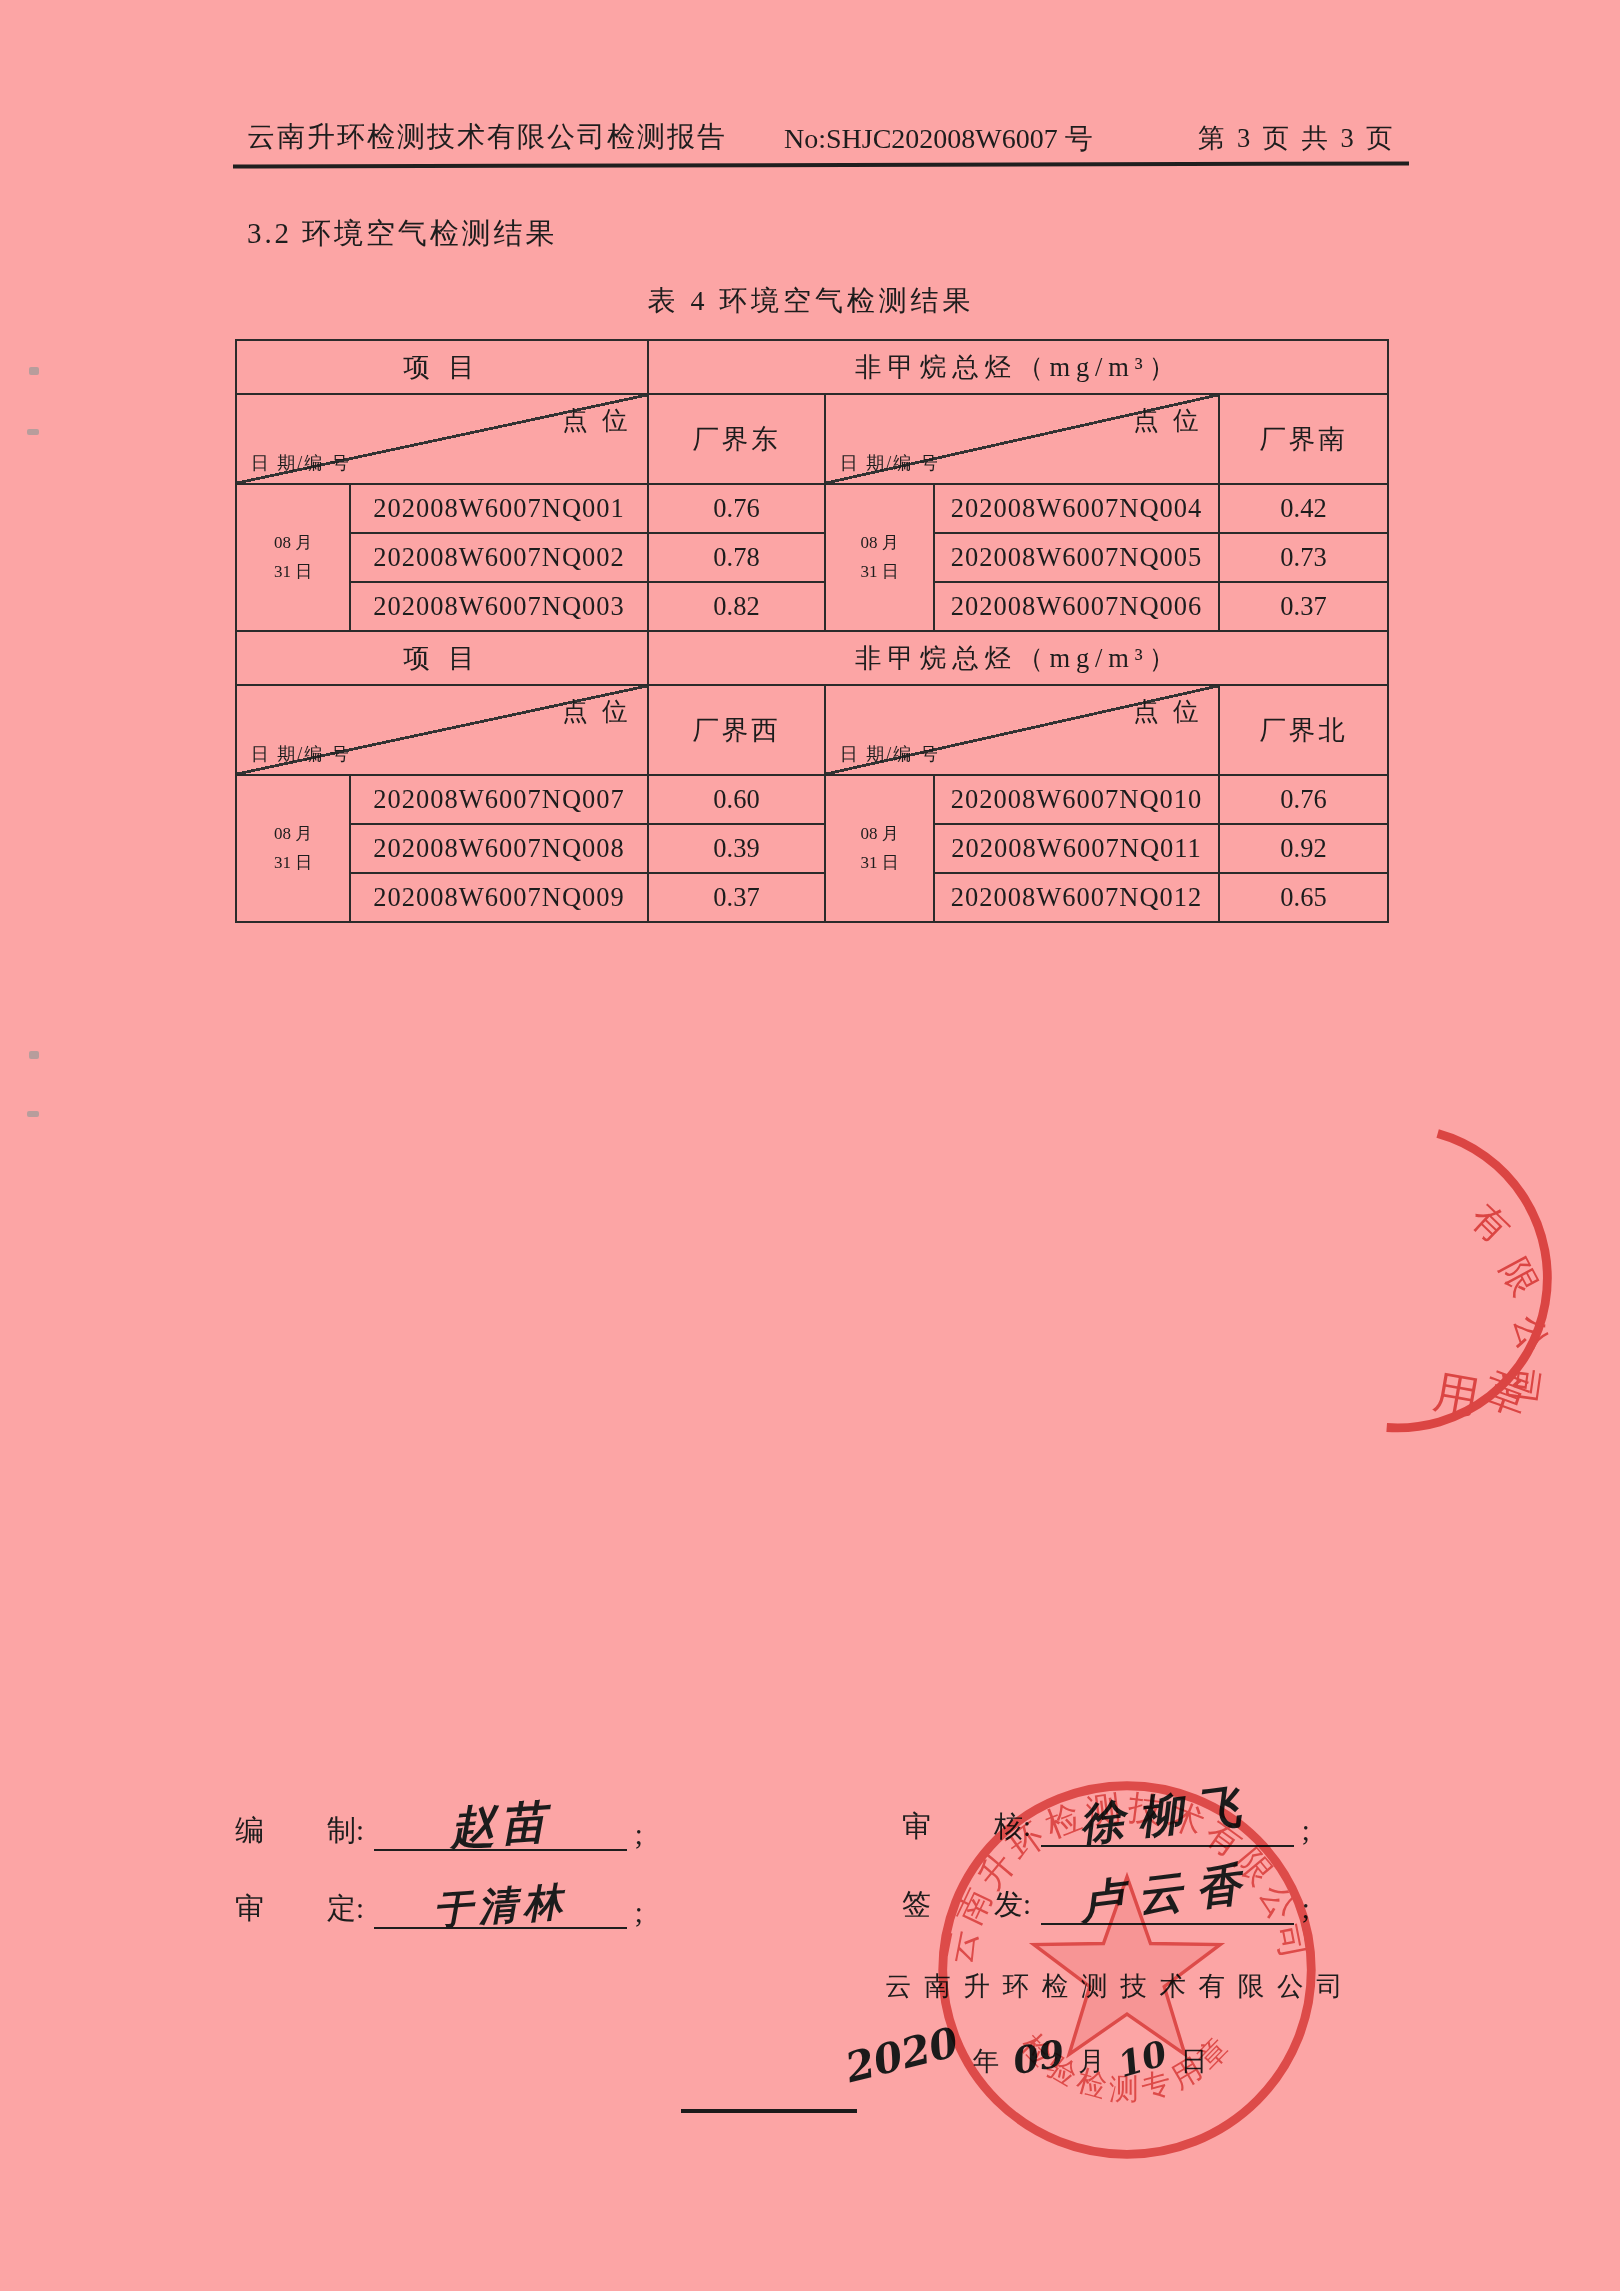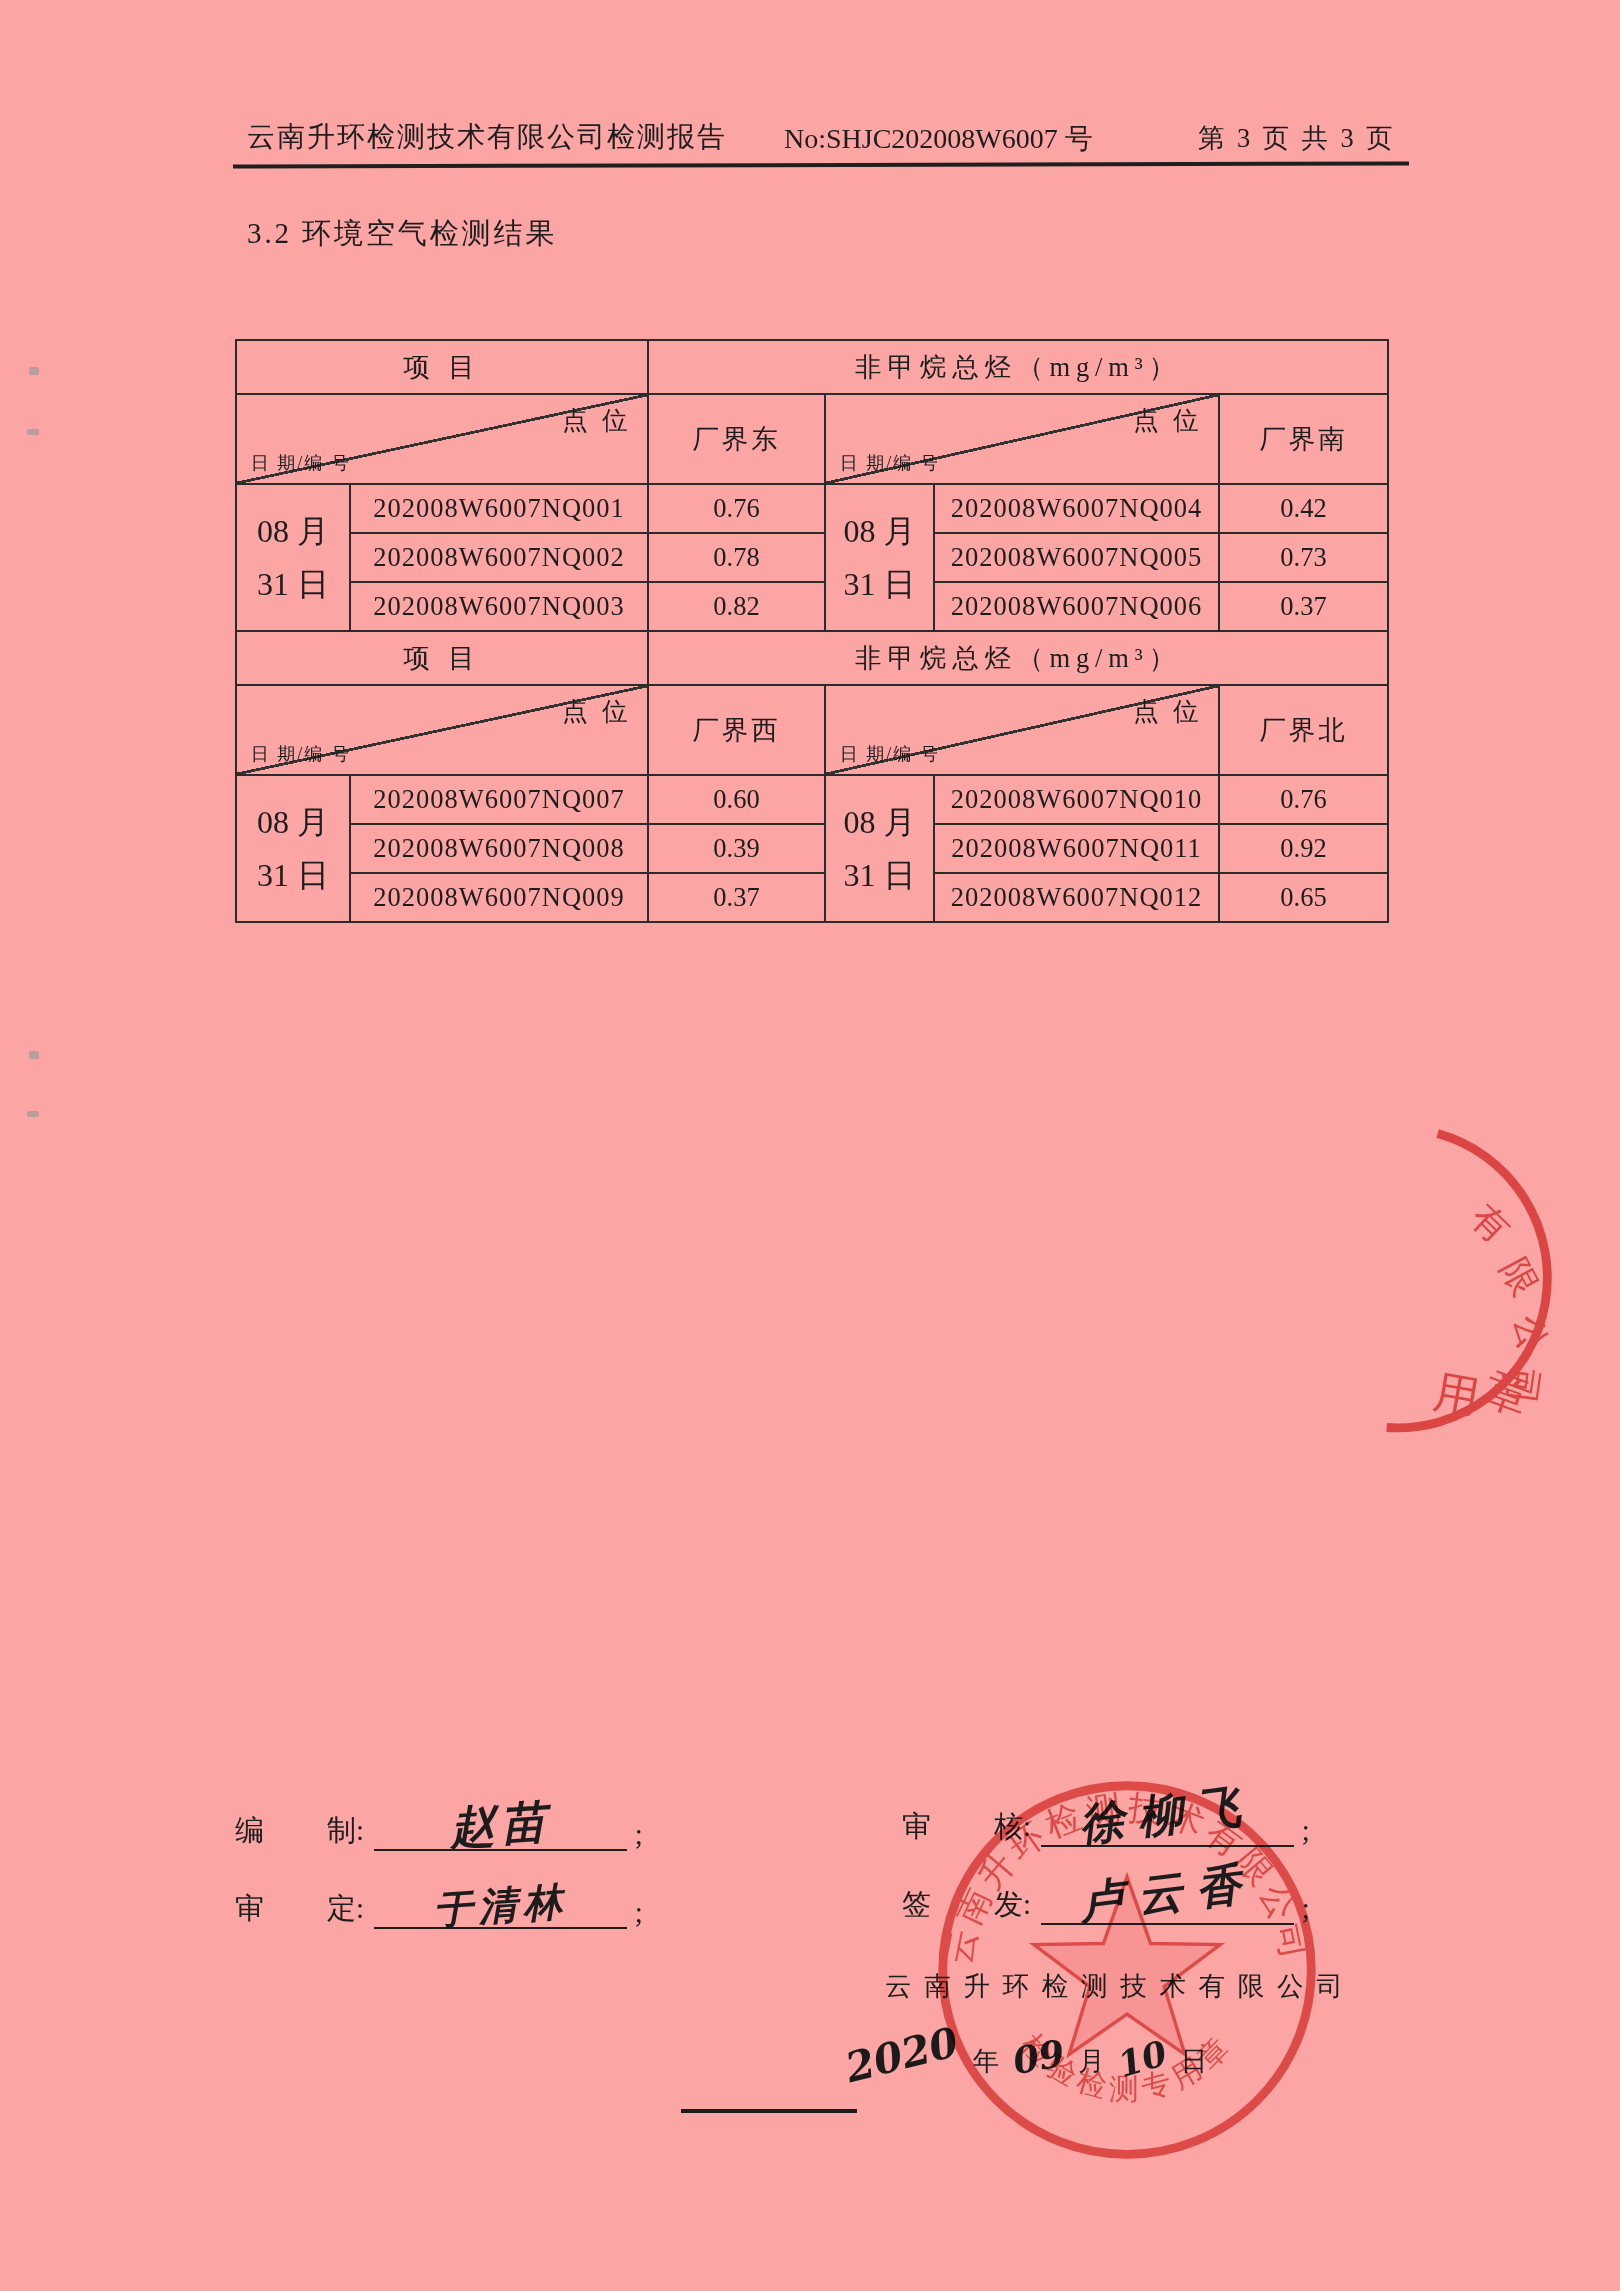--- a/index.html
+++ b/index.html
@@ -38,21 +38,21 @@
   td.diag{
     position:relative;
     background-image:linear-gradient(to bottom right,
       transparent calc(50% - 1.4px),
       #333 calc(50% - 1.4px),
       #333 calc(50% + 1.4px),
       transparent calc(50% + 1.4px));
   }
   .diag-top{position:absolute;top:7.8px;right:15.7px;font-size:25.5px;letter-spacing:3.9px;}
   .diag-bot{position:absolute;bottom:7.8px;left:13.7px;font-size:18px;letter-spacing:2px;}
-  td.datecell{line-height:1.65;font-size:32px;}
+  td.datecell{line-height:1.65;font-size:17px;}
   td.idcell{font-size:26.5px;letter-spacing:1px;}
   td.valcell{font-size:26.5px;}
   td.sitecell{font-size:26.5px;letter-spacing:2.9px;border-radius:29px;}
   td.itemcell{font-size:26.5px;letter-spacing:5.9px;}
   
   .sigrow{position:absolute;display:flex;align-items:flex-end;height:55px;}
   .slabel{font-size:29px;display:inline-block;}
   .sl1{margin-right:63px;}
   .sl2{margin-right:9.8px;}
   .sline{display:inline-block;width:253px;border-bottom:2px solid #1e1e1e;text-align:center;height:55px;position:relative;}
@@ -87,20 +87,21 @@
 <body>
 
 <div class="page">
 
   <div class="hdr-title">云南升环检测技术有限公司检测报告</div>
   <div class="hdr-no">No:SHJC202008W6007 号</div>
   <div class="hdr-page">第 3 页 共 3 页</div>
   <div class="hdr-rule"></div>
 
   <div class="sec-title">3.2  环境空气检测结果</div>
+  <div class="tbl-caption">表 4 环境空气检测结果</div>
 
   <table class="rpt">
     <colgroup>
       <col style="width:114px">
         <col style="width:298px">
         <col style="width:177px">
       <col style="width:109px">
         <col style="width:285px">
         <col style="width:169px">
     </colgroup>

